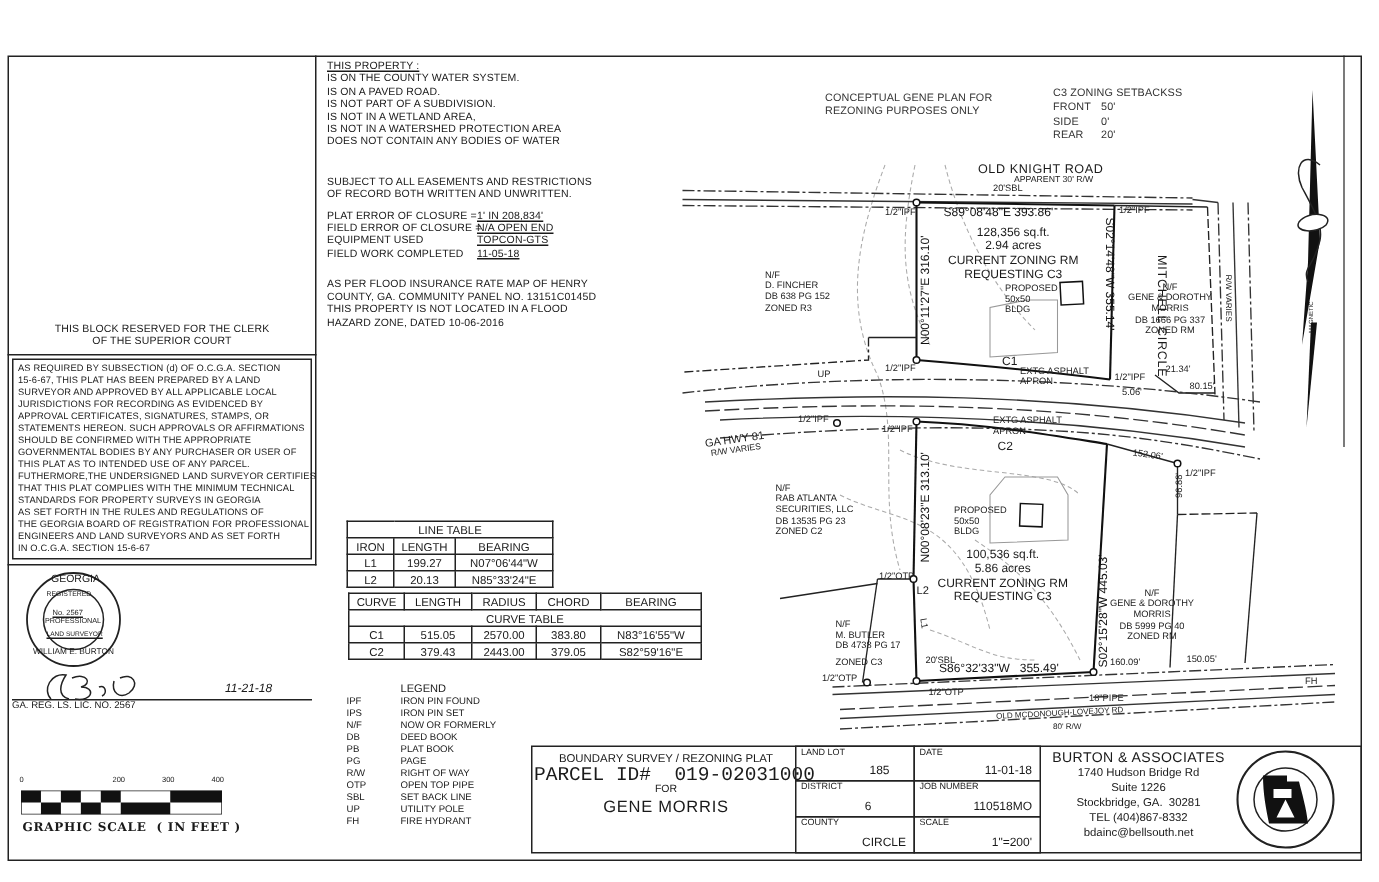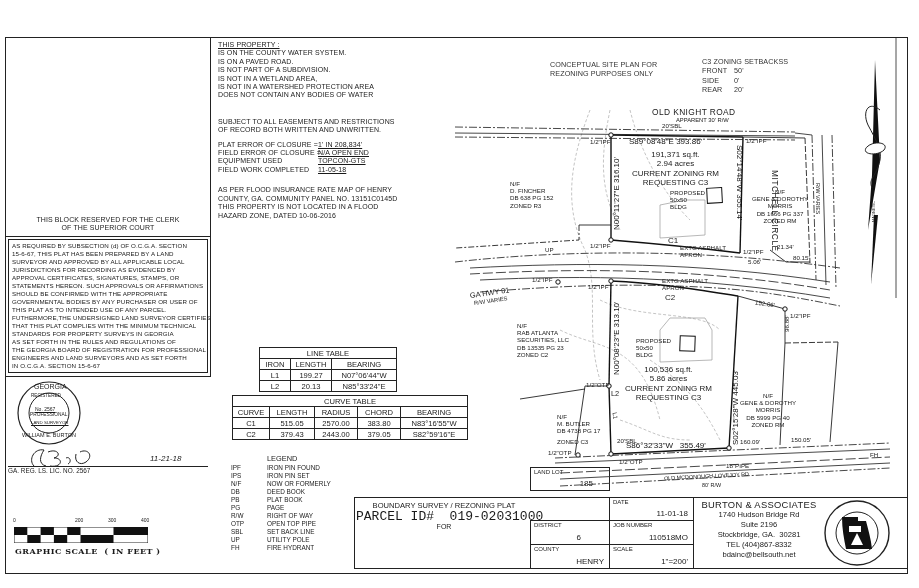--- a/index.html
+++ b/index.html
@@ -122,21 +122,21 @@
   <rect x="0" y="0" width="13.3" height="8" fill="#111"></rect>
   <rect x="26.6" y="0" width="13.3" height="8" fill="#111"></rect>
   <rect x="53.2" y="0" width="13.3" height="8" fill="#111"></rect>
   <rect x="13.3" y="8" width="13.3" height="8" fill="#111"></rect>
   <rect x="39.9" y="8" width="13.3" height="8" fill="#111"></rect>
   <rect x="66.5" y="8" width="33" height="8" fill="#111"></rect>
   <rect x="99.5" y="0" width="34.5" height="8" fill="#111"></rect>
 </svg>
 <div class="abs" style="left:15px;top:546px;font-family:'DejaVu Serif',serif;font-size:8px;font-weight:bold;letter-spacing:0.5px;white-space:pre;">GRAPHIC SCALE  ( IN FEET )</div>
 
-<table class="grid abs" style="left:231px;top:347px;margin-left:28px;">
+<table class="grid abs" style="left:231px;top:347px;">
   <tbody>
       <tr>
         <td colspan="3">LINE TABLE</td>
       </tr>
   <tr>
     <td style="width:22px">IRON</td>
     <td style="width:32px">LENGTH</td>
     <td style="width:56px">BEARING</td>
   </tr>
   <tr>
@@ -148,29 +148,29 @@
     <td>L2</td>
     <td>20.13</td>
     <td>N85°33'24"E</td>
   </tr>
 </tbody>
   </table>
 
 <table class="grid abs" style="left:232px;top:395px;">
   <tbody>
       <tr>
-        <td colspan="5">CURVE TABLE</td>
-      </tr>
-  <tr>
     <td style="width:28px">CURVE</td>
     <td style="width:36px">LENGTH</td>
     <td style="width:34px">RADIUS</td>
     <td style="width:34px">CHORD</td>
     <td style="width:58px">BEARING</td>
   </tr>
+  <tr>
+        <td colspan="5">CURVE TABLE</td>
+      </tr>
   <tr>
     <td>C1</td>
     <td>515.05</td>
     <td>2570.00</td>
     <td>383.80</td>
     <td>N83°16'55"W</td>
   </tr>
   <tr>
     <td>C2</td>
     <td>379.43</td>
@@ -227,65 +227,66 @@
       <span class="k">FH</span>
       <span>FIRE HYDRANT</span>
     </div>
 </div>
 
 <div class="box" style="left:354px;top:497px;width:554px;height:72px;border-width:1.2px;"></div>
 <div class="abs" style="left:356px;top:500px;width:176px;text-align:center;">
   <div style="font-size:7.6px;line-height:11px;">BOUNDARY SURVEY / REZONING PLAT</div>
   <div style="font-size:13px;line-height:11px;white-space:pre;font-family:Liberation Mono, monospace;">PARCEL ID#  019-02031000</div>
   <div style="font-size:7px;line-height:10px;">FOR</div>
-</div>
-
-<div class="tb-cell" style="left:530px;top:467px;width:80px;height:24px;">
+  <div style="font-size:11px;line-height:13px;letter-spacing:0.5px;">GENE MORRIS</div>
+</div>
+
+<div class="tb-cell" style="left:530px;top:497px;width:80px;height:24px;">
   <span class="tb-lbl">LAND LOT</span>
   <span class="tb-val" style="right:16px">185</span>
 </div>
 <div class="tb-cell" style="left:530px;top:520px;width:80px;height:25px;">
   <span class="tb-lbl">DISTRICT</span>
   <span class="tb-val" style="right:28px">6</span>
 </div>
 <div class="tb-cell" style="left:530px;top:544px;width:80px;height:25px;">
   <span class="tb-lbl">COUNTY</span>
-  <span class="tb-val">HENRY</span>
+  <span class="tb-val">CIRCLE</span>
 </div>
 <div class="tb-cell" style="left:609px;top:497px;width:85px;height:24px;">
   <span class="tb-lbl">DATE</span>
   <span class="tb-val">11-01-18</span>
 </div>
 <div class="tb-cell" style="left:609px;top:520px;width:85px;height:25px;">
   <span class="tb-lbl">JOB NUMBER</span>
   <span class="tb-val">110518MO</span>
 </div>
 <div class="tb-cell" style="left:609px;top:544px;width:85px;height:25px;">
   <span class="tb-lbl">SCALE</span>
   <span class="tb-val">1"=200'</span>
 </div>
 
 <div class="abs" style="left:696px;top:499px;width:126px;text-align:center;">
   <div style="font-size:9.4px;line-height:11px;letter-spacing:0.3px;">BURTON &amp; ASSOCIATES</div>
   <div style="font-size:7.6px;line-height:10px;">1740 Hudson Bridge Rd</div>
-  <div style="font-size:7.6px;line-height:10px;">Suite 2196</div>
+  <div style="font-size:7.6px;line-height:10px;">Suite 1226</div>
   <div style="font-size:7.6px;line-height:10px;white-space:pre;">Stockbridge, GA.  30281</div>
   <div style="font-size:7.6px;line-height:10px;">TEL (404)867-8332</div>
   <div style="font-size:7.6px;line-height:10px;">bdainc@bellsouth.net</div>
 </div>
 <svg class="abs" style="left:822px;top:499px;" width="70" height="68" viewBox="0 0 70 68">
   <circle cx="35" cy="34" r="32" fill="#fff" stroke="#222" stroke-width="1.4"></circle>
   <circle cx="35" cy="34" r="21" fill="#fff" stroke="#222" stroke-width="1"></circle>
   <path d="M20,18 L36,18 L36,22 L44,22 C46,30 49,40 50,50 L24,50 C22,40 20,30 20,18 Z" fill="#111"></path>
   <rect x="27" y="27" width="12" height="6" fill="#fff"></rect>
   <path d="M29,46 L35,34 L41,46 Z" fill="#fff"></path>
 </svg>
 
 <div class="abs" style="left:550px;top:60px;color:#333;">
-  <div class="t" style="font-size:7.2px;line-height:9px;">CONCEPTUAL SITE PLAN FOR</div>
+  <div class="t" style="font-size:7.2px;line-height:9px;">CONCEPTUAL GENE PLAN FOR</div>
   <div class="t" style="font-size:7.2px;line-height:9px;">REZONING PURPOSES ONLY</div>
 </div>
 <div class="abs" style="left:702px;top:57px;color:#333;">
   <div class="t" style="font-size:7.2px;line-height:9.4px;">C3 ZONING SETBACKSS</div>
   <div class="t" style="font-size:7.2px;line-height:9.4px;display:flex;">
       <span style="width:32px">FRONT</span>
       <span>50'</span>
     </div>
   <div class="t" style="font-size:7.2px;line-height:9.4px;display:flex;">
       <span style="width:32px">SIDE</span>
@@ -409,21 +410,21 @@
 <div class="abs" style="left:474px;top:300px;font-size:5.8px;transform:rotate(-8deg);transform-origin:left;">R/W VARIES</div>
 <div class="abs" style="left:780px;top:170px;font-size:8.4px;transform:rotate(90deg);transform-origin:left top;letter-spacing:0.5px;">MITCHELL CIRCLE</div>
 <div class="abs" style="left:821px;top:183px;font-size:5.4px;transform:rotate(90deg);transform-origin:left top;">R/W VARIES</div>
 <div class="abs" style="left:664px;top:473px;font-size:5.4px;transform:rotate(-3deg);">OLD MCDONOUGH-LOVEJOY RD</div>
 <div class="abs" style="left:702px;top:482px;font-size:5.4px;">80' R/W</div>
 
 <div class="abs bearing" style="left:629px;top:137px;">S89°08'48"E  393.86'</div>
 <div class="abs bearing" style="left:612px;top:230px;transform:rotate(-90deg);transform-origin:left top;">N00°11'27"E  316.10'</div>
 <div class="abs bearing" style="left:744px;top:145px;transform:rotate(90deg);transform-origin:left top;">S02°14'48"W  355.14'</div>
 <div class="abs" style="left:632px;top:150px;text-align:center;">
-  <div class="t8">191,371 sq.ft.</div>
+  <div class="t8">128,356 sq.ft.</div>
   <div class="t8">2.94 acres</div>
   <div class="t8">CURRENT ZONING RM</div>
   <div class="t8">REQUESTING C3</div>
 </div>
 <div class="abs plat-lbl" style="left:670px;top:189px;">
   <div>PROPOSED</div>
   <div>50x50</div>
   <div>BLDG</div>
 </div>
 

